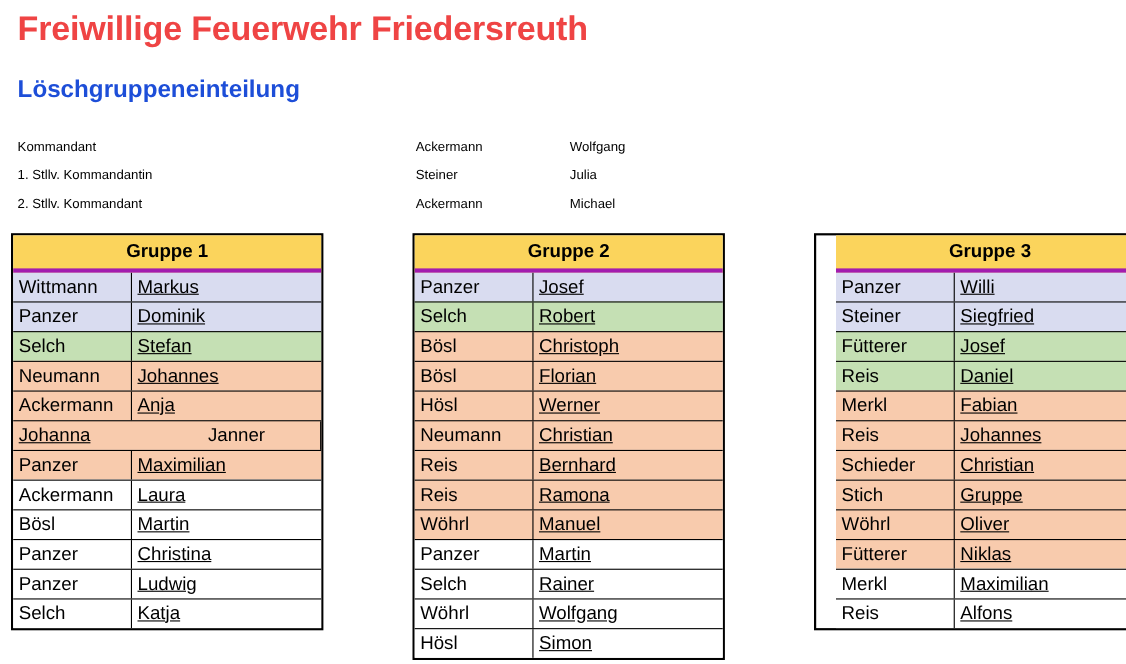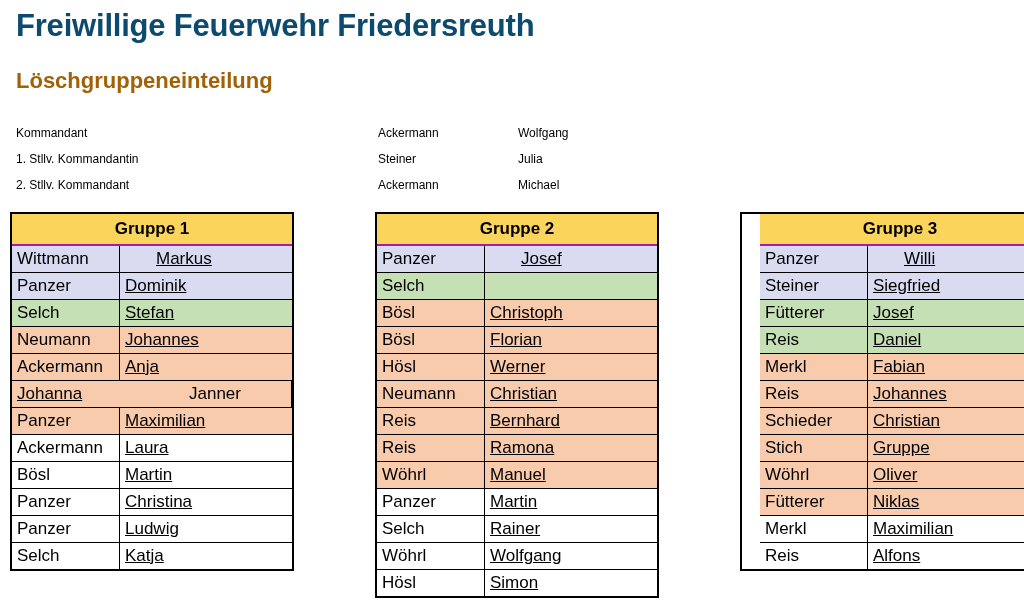--- a/index.html
+++ b/index.html
@@ -17,30 +17,30 @@
   }
 
   
   #page-title {
     position: absolute;
     left: 16px;
     top: 8px;
     font-size: 31px;
     font-weight: bold;
     letter-spacing: -0.2px;
-    color: #0c4a6e;
+    color: #ef4444;
     white-space: nowrap;
   }
   #page-subtitle {
     position: absolute;
     left: 16px;
     top: 68px;
     font-size: 22px;
     font-weight: bold;
-    color: #a16207;
+    color: #1d4ed8;
     white-space: nowrap;
   }
 
   
   #leadership {
     position: absolute;
     left: 16px;
     top: 120px;
     width: 700px;
   }
@@ -76,36 +76,36 @@
     border-collapse: collapse;
     background: #ffffff;
   }
   #group-table-1 { left: 10px; }
   #group-table-2 { left: 375px; }
   #group-table-3 { left: 740px; padding-left: 18px; }
 
   .group-header {
     height: 30px;
     background: #fbd45c;
-    border-bottom: 2px solid #a21caf;
+    border-bottom: 4px solid #a21caf;
     text-align: center;
     font-size: 17px;
     font-weight: bold;
     line-height: 30px;
   }
 
   .rows-wrap {
     display: block;
   }
   .member-row {
     display: flex;
     height: 26px;
     border-top: 1px solid #000000;
   }
-  .member-row:first-child { border-top: none; gap: 31px; }
+  .member-row:first-child { border-top: none; }
   .cell {
     font-size: 17px;
     line-height: 26px;
     padding-left: 5px;
     overflow: hidden;
     white-space: nowrap;
     box-sizing: border-box;
   }
   .cell-last {
     width: 108px;
@@ -203,20 +203,21 @@
 
 <div class="group-table" id="group-table-2">
   <div class="group-header">Gruppe 2</div>
   <div class="rows-wrap">
       <div class="member-row tint-blue">
         <div class="cell cell-last">Panzer</div>
         <div class="cell cell-first">Josef</div>
       </div>
       <div class="member-row tint-green">
         <div class="cell cell-last">Selch</div>
+        <div class="cell cell-first">Robert</div>
       </div>
       <div class="member-row tint-orange">
         <div class="cell cell-last">Bösl</div>
         <div class="cell cell-first">Christoph</div>
       </div>
       <div class="member-row tint-orange">
         <div class="cell cell-last">Bösl</div>
         <div class="cell cell-first">Florian</div>
       </div>
       <div class="member-row tint-orange">

